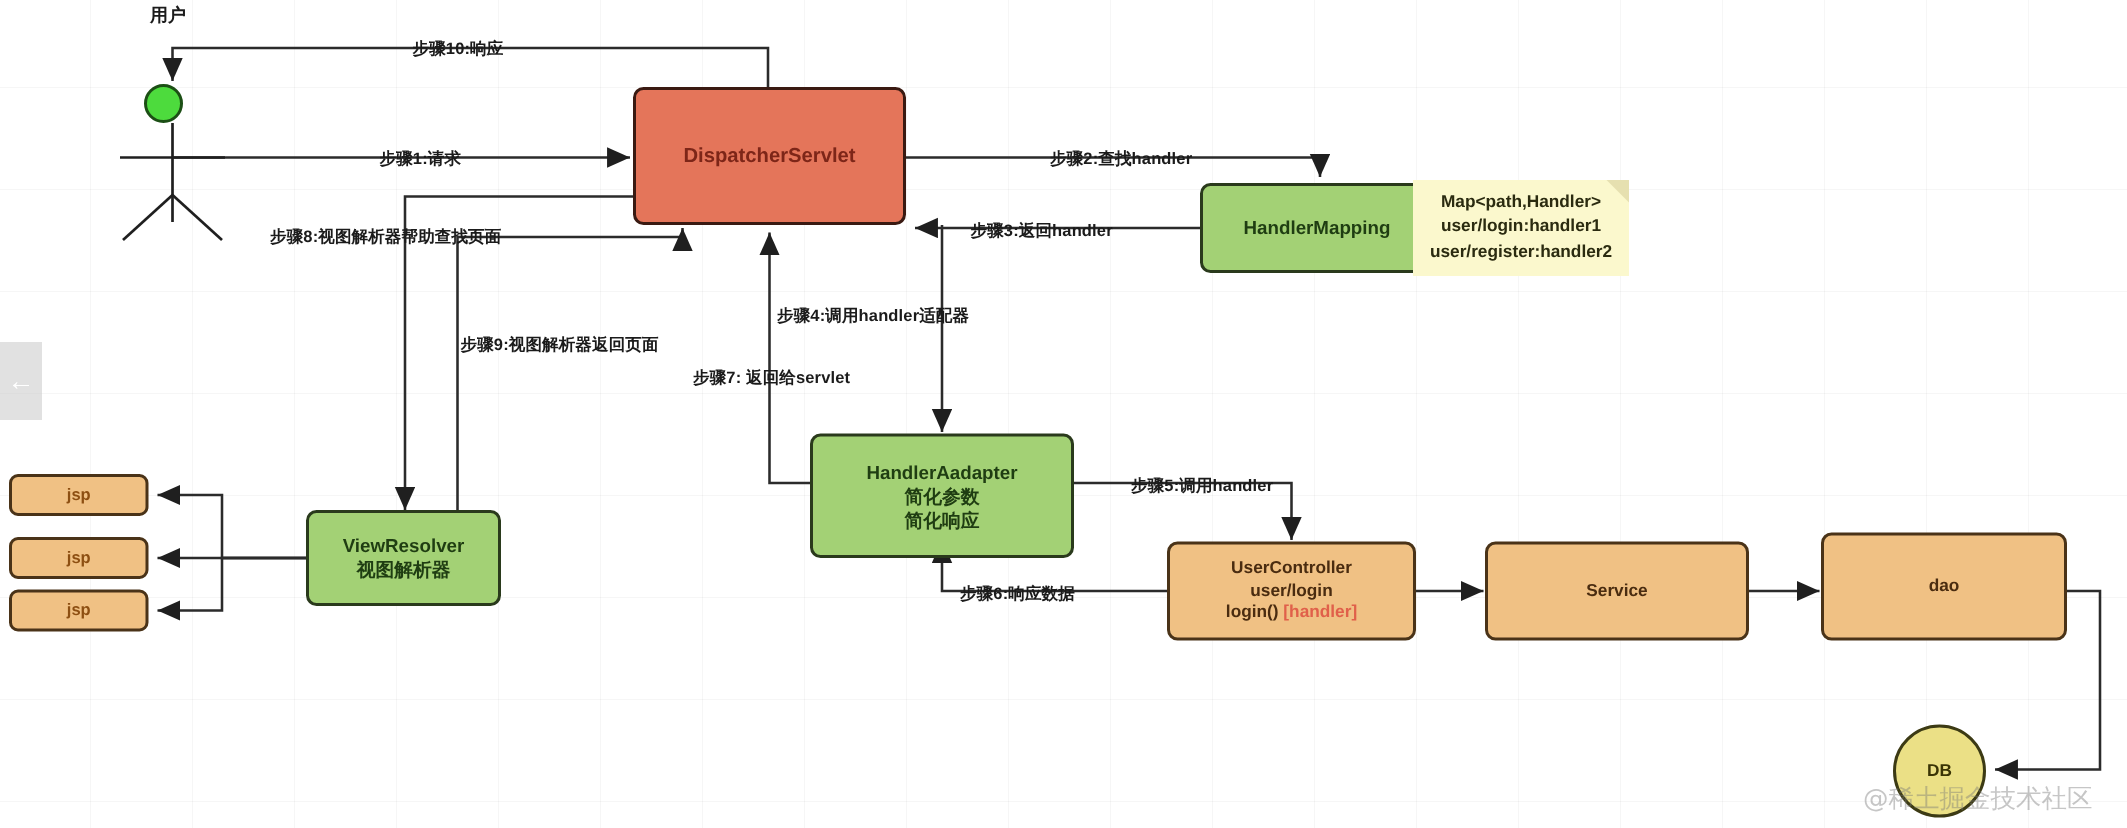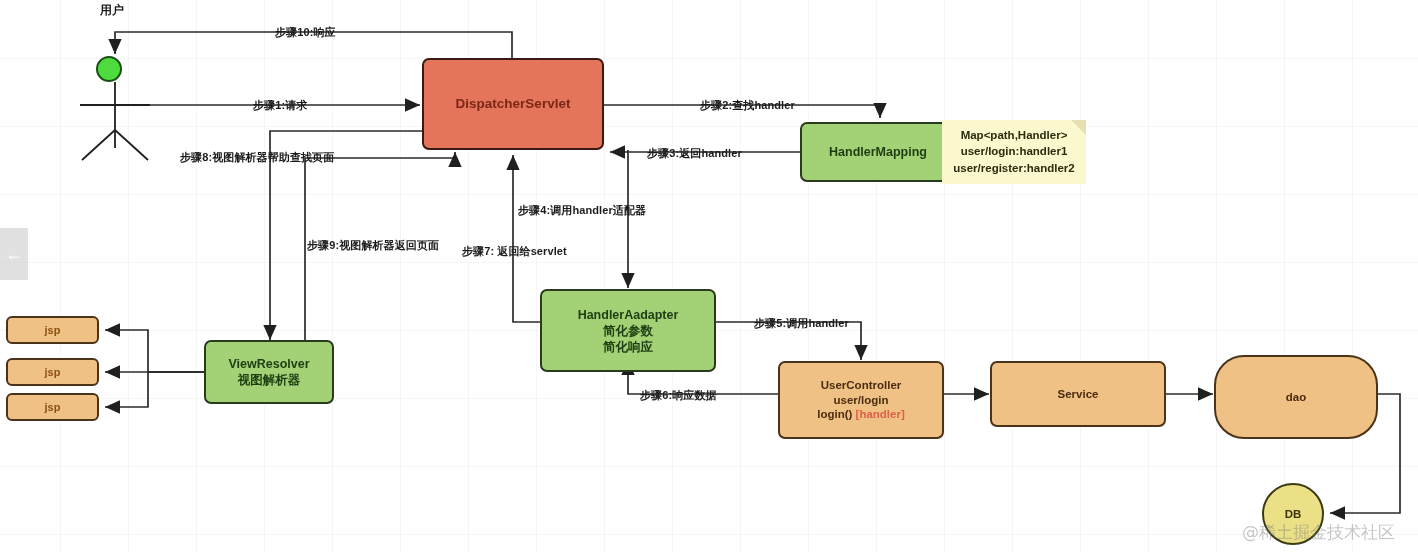--- a/index.html
+++ b/index.html
@@ -215,34 +215,34 @@
     <div>HandlerAadapter</div>
     <div>简化参数</div>
     <div>简化响应</div>
   </div>
 
   <div class="node node-green" style="left:204px; top:340px; width:130px; height:64px;">
     <div>ViewResolver</div>
     <div>视图解析器</div>
   </div>
 
-  <div class="node node-orange" style="left:778px; top:361px; width:166px; height:78px;">
+  <div class="node node-orange" style="left:778px; top:361px; width:166px; height:66px;">
     <div>UserController</div>
     <div>user/login</div>
     <div>
       <span>login()</span>
       <span class="handler-tag">[handler]</span>
     </div>
   </div>
 
   <div class="node node-orange" style="left:990px; top:361px; width:176px; height:66px;">
     <div>Service</div>
   </div>
 
-  <div class="node node-orange" style="left:1214px; top:355px; width:164px; height:84px;border-radius:30px;">
+  <div class="node node-orange" style="left:1214px; top:355px; width:164px; height:72px;">
     <div>dao</div>
   </div>
 
   <div class="node node-db" style="left:1262px; top:483px; width:62px; height:62px;">
     <div>DB</div>
   </div>
 
   <div class="node node-jsp" style="left:6px; top:316px; width:93px; height:28px;">
     <div>jsp</div>
   </div>
@@ -254,20 +254,20 @@
   </div>
 
   <div class="edge-label" style="left:253px; top:98px;">步骤1:请求</div>
   <div class="edge-label" style="left:700px; top:98px;">步骤2:查找handler</div>
   <div class="edge-label" style="left:647px; top:146px;">步骤3:返回handler</div>
   <div class="edge-label" style="left:518px; top:203px;">步骤4:调用handler适配器</div>
   <div class="edge-label" style="left:754px; top:316px;">步骤5:调用handler</div>
   <div class="edge-label" style="left:640px; top:388px;">步骤6:响应数据</div>
   <div class="edge-label" style="left:462px; top:244px;">步骤7: 返回给servlet</div>
   <div class="edge-label" style="left:180px; top:150px;">步骤8:视图解析器帮助查找页面</div>
-  <div class="edge-label" style="left:307px; top:238px;">步骤9:视图解析器返回页面</div>
+  <div class="edge-label" style="left:307px; top:222px;">步骤9:视图解析器返回页面</div>
   <div class="edge-label" style="left:275px; top:25px;">步骤10:响应</div>
 
   <div class="watermark" style="left:1242px; top:521px;text-align:center;">@稀土掘金技术社区</div>
 
   <div class="back-affordance">←</div>
 
 </div>
 
 </body></html>

